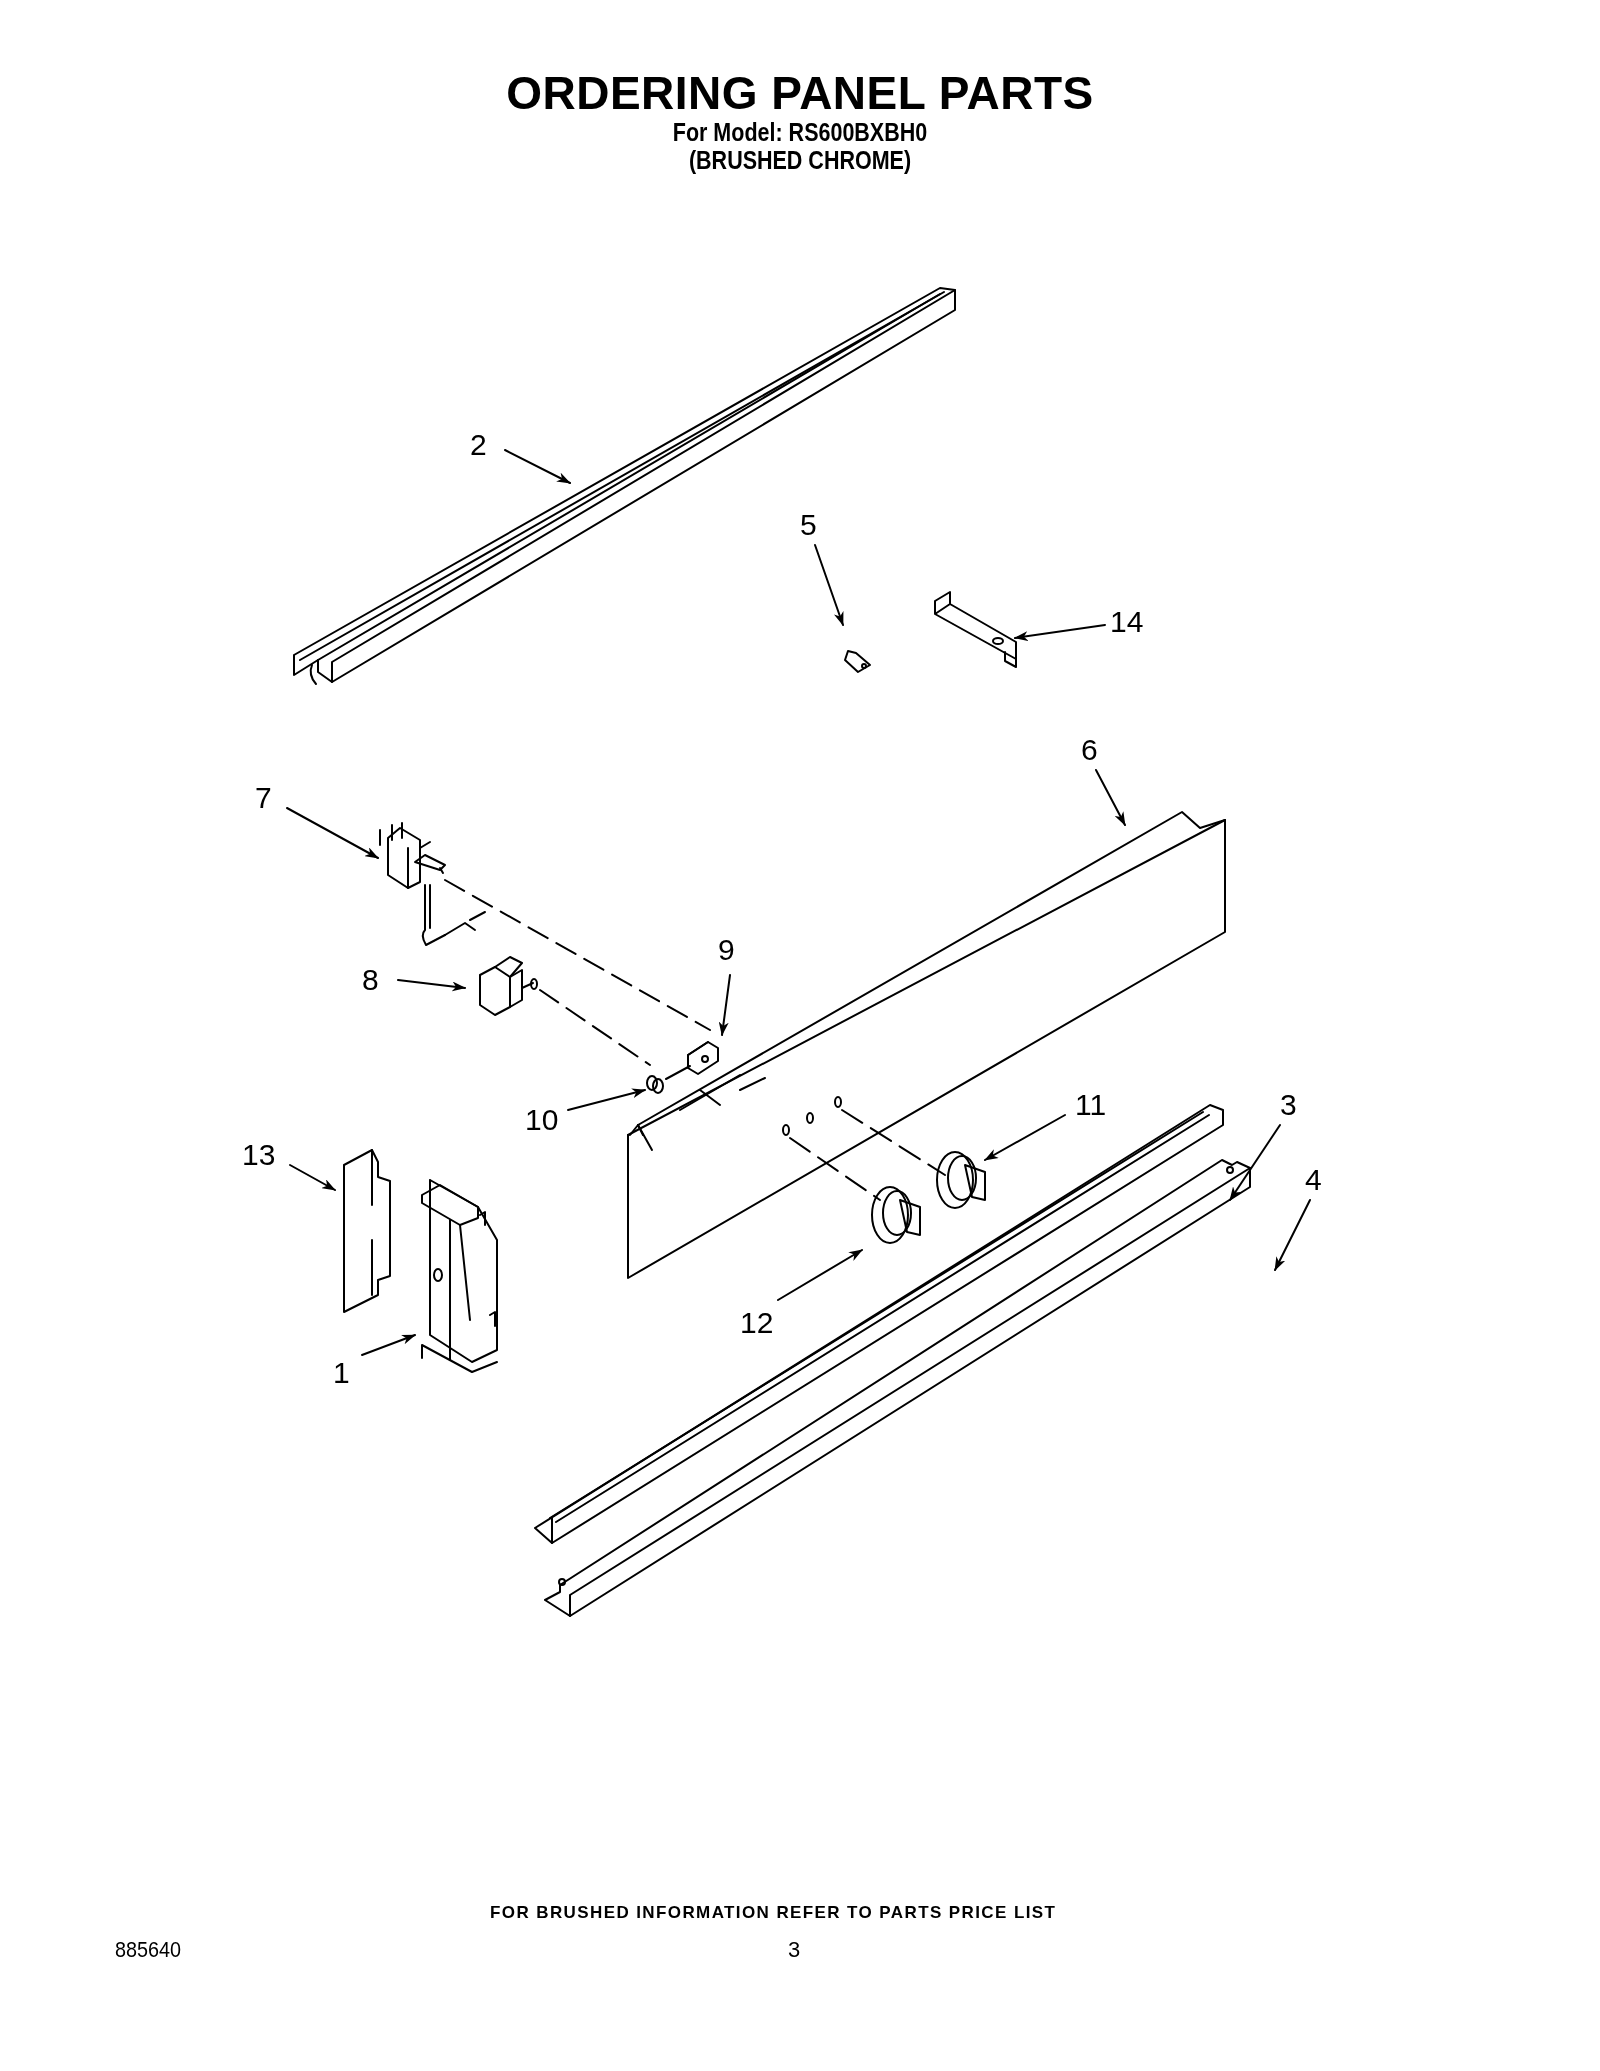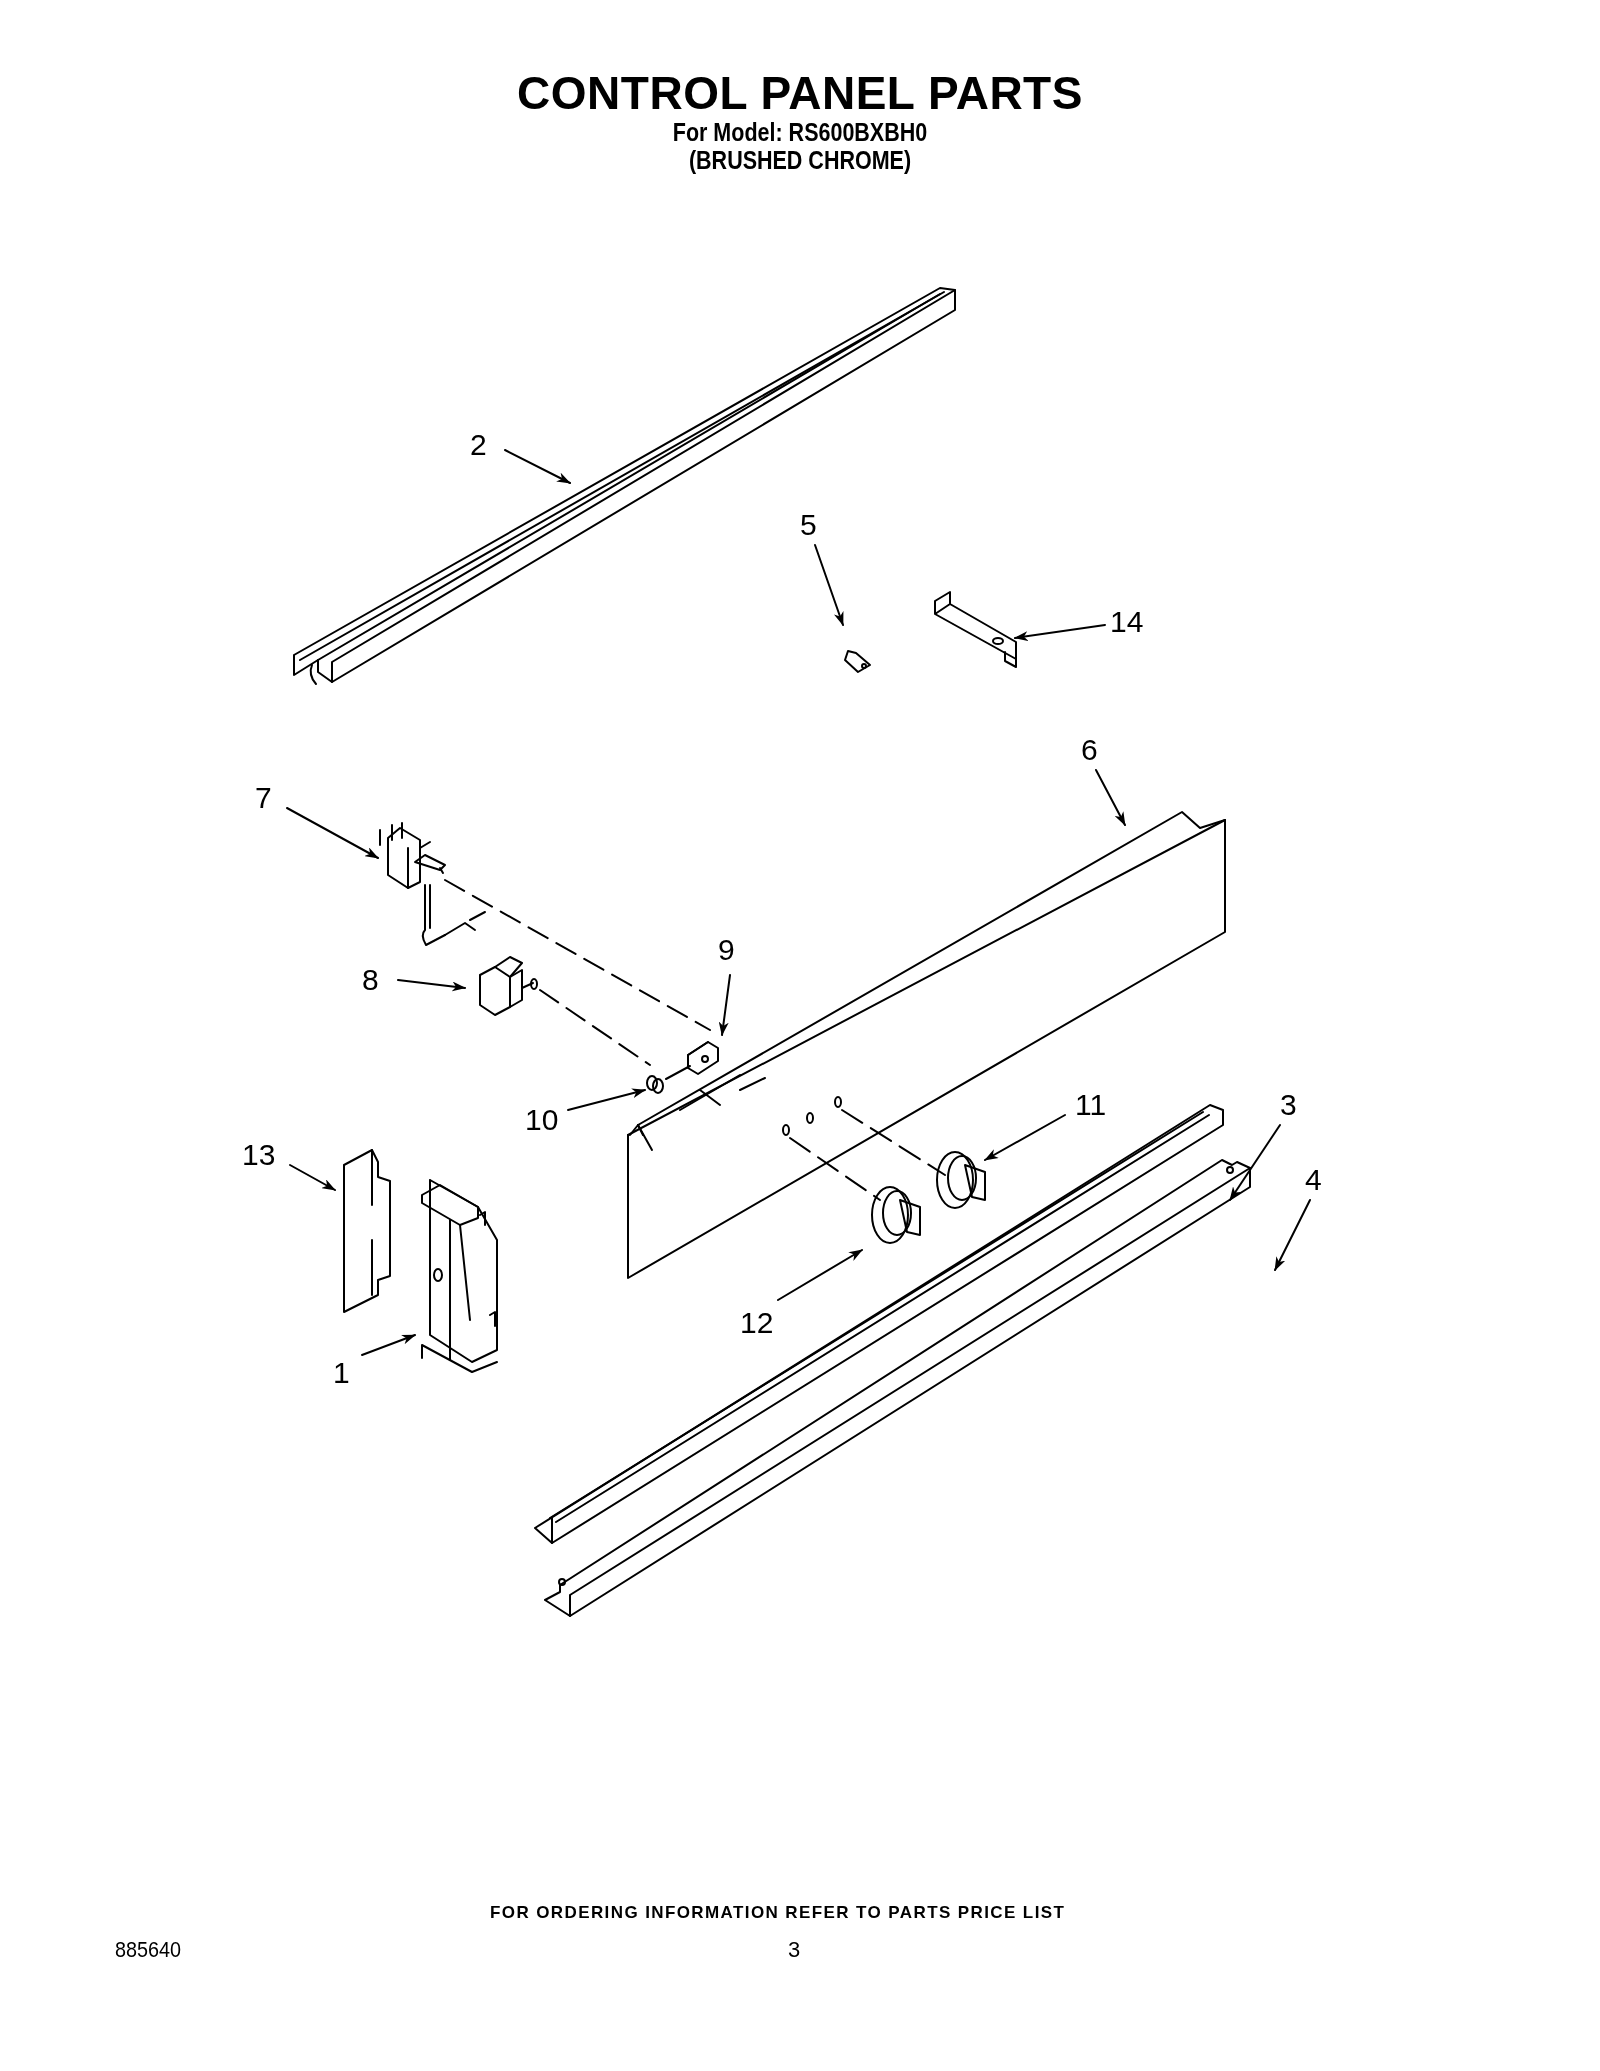--- a/index.html
+++ b/index.html
@@ -10,21 +10,21 @@
   .sub2 { top: 146px; }
   svg.diagram { position: absolute; left: 0; top: 0; width: 1600px; height: 2071px; }
   .footer-note { position: absolute; top: 1903px; left: 490px; font-weight: bold; font-size: 17px; letter-spacing: 1.4px; }
   .doc-number { position: absolute; top: 1937px; left: 115px; font-size: 22px; transform: scaleX(0.9); transform-origin: left; }
   .page-number { position: absolute; top: 1937px; left: 788px; font-size: 22px; }
   .callout { font-family: "Liberation Sans", sans-serif; font-size: 30px; fill: #000; }
 </style>
 </head>
 <body>
 
-<div class="title">CONTROL PANEL PARTS</div>
+<div class="title">ORDERING PANEL PARTS</div>
 <div class="subtitle sub1">For Model: RS600BXBH0</div>
 <div class="subtitle sub2">(BRUSHED CHROME)</div>
 
 <svg class="diagram" viewBox="0 0 1600 2071" xmlns="http://www.w3.org/2000/svg">
   <defs>
     <marker id="ah" markerWidth="14" markerHeight="10" refX="13" refY="5" orient="auto" markerUnits="userSpaceOnUse">
       <path d="M0,0 L14,5 L0,10 L4,5 z" fill="#000"></path>
     </marker>
   </defs>
   <g fill="none" stroke="#000" stroke-width="2" stroke-linejoin="round" stroke-linecap="round">
@@ -166,15 +166,15 @@
     <text class="callout" x="525" y="1130">10</text>
     <text class="callout" x="1075" y="1115">11</text>
     <text class="callout" x="1280" y="1115">3</text>
     <text class="callout" x="1305" y="1190">4</text>
     <text class="callout" x="242" y="1165">13</text>
     <text class="callout" x="740" y="1333">12</text>
     <text class="callout" x="333" y="1383">1</text>
   </g>
 </svg>
 
-<div class="footer-note">FOR ORDERING INFORMATION REFER TO PARTS PRICE LIST</div>
+<div class="footer-note">FOR BRUSHED INFORMATION REFER TO PARTS PRICE LIST</div>
 <div class="doc-number">885640</div>
 <div class="page-number">3</div>
 
 </body></html>

